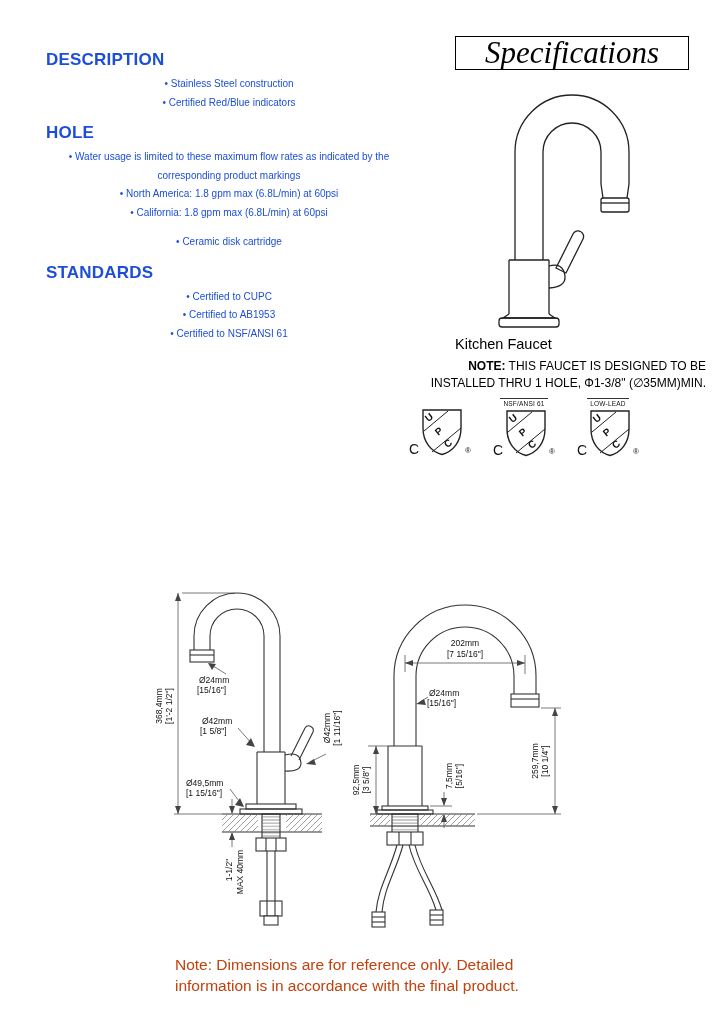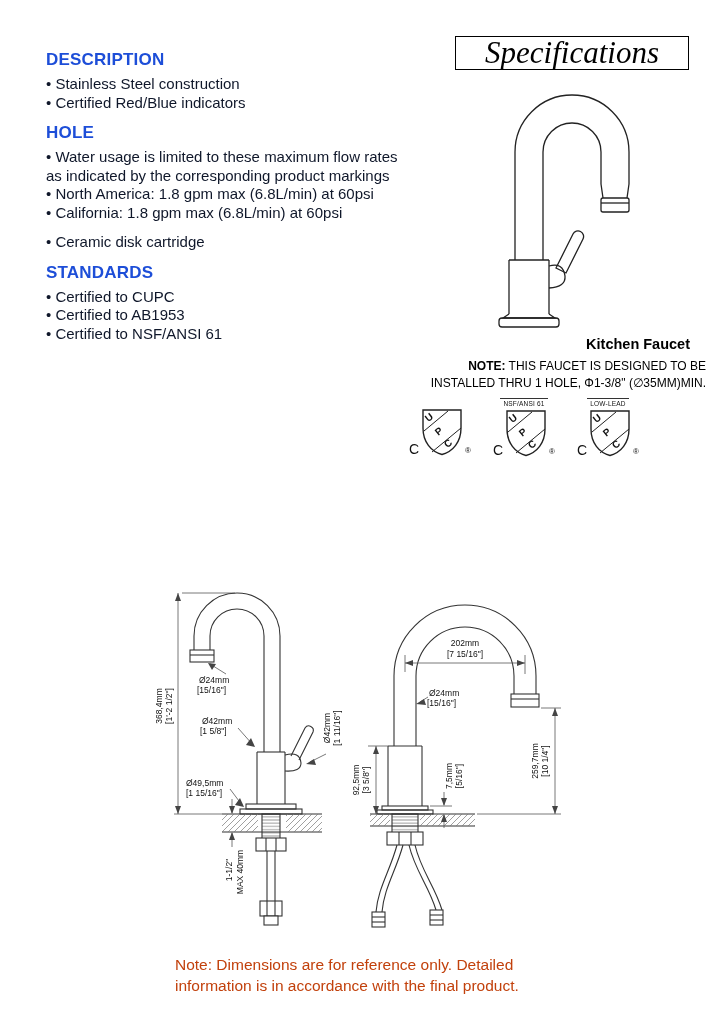--- a/index.html
+++ b/index.html
@@ -4,34 +4,34 @@
 <style>
   * { margin:0; padding:0; box-sizing:border-box; }
   html,body { background:#e8e8e8; }
   body { font-family:"Liberation Sans","DejaVu Sans",sans-serif; color:#111; }
   .page { position:relative; width:724px; height:1024px; background:#ffffff; margin:0 auto; overflow:hidden; }
 
   
   .left-col { position:absolute; left:46px; top:50px; width:366px; }
   .spec-section { margin-bottom:11px; }
   .spec-section h2 { font-size:17px; font-weight:bold; color:#1d4ed8; letter-spacing:.2px; margin-bottom:5px; }
-  .bullet { font-size:15px; line-height:18.5px; color:#0f172a; }
+  .bullet { font-size:10px; line-height:18.5px; color:#1d4ed8;text-align:center; }
   .bullet::before { content:"• "; }
 
   
   .spec-box { position:absolute; left:455px; top:36px; width:234px; height:34px;
               border:1.5px solid #000; display:flex; align-items:center; justify-content:center; }
   .spec-box .title { font-family:"Liberation Serif","DejaVu Serif",serif; font-style:italic;
                      font-size:31px; color:#000; }
 
   
   .illus { position:absolute; left:455px; top:88px; }
   .illus path, .illus rect, .illus line { stroke:#222; stroke-width:1.3; fill:none; }
 
-  .caption { position:absolute; left:455px; top:336px; width:235px; text-align:right; font-size:14.5px; color:#000;font-weight:bold; }
+  .caption { position:absolute; left:455px; top:336px; width:235px; text-align:left; font-size:14.5px; color:#000; }
 
   .note { position:absolute; left:414px; top:358px; width:292px; font-size:12px; line-height:16.5px; color:#000;text-align:right; }
   .note .note-label { font-weight:bold; }
 
   
   .badges { position:absolute; left:408px; top:398px; width:232px; display:flex; justify-content:space-between; }
   .badge { width:64px; display:flex; flex-direction:column; align-items:center; }
   .badge-label { height:10px; font-size:6.5px; line-height:8px; text-align:center; color:#111; letter-spacing:.2px; }
   .badge-label:not(:empty) { border-top:1px solid #333; padding:1px 3px 0; width:fit-content; margin:0 auto 1px; }
   .badge-row { display:flex; align-items:flex-end; gap:1px; }

